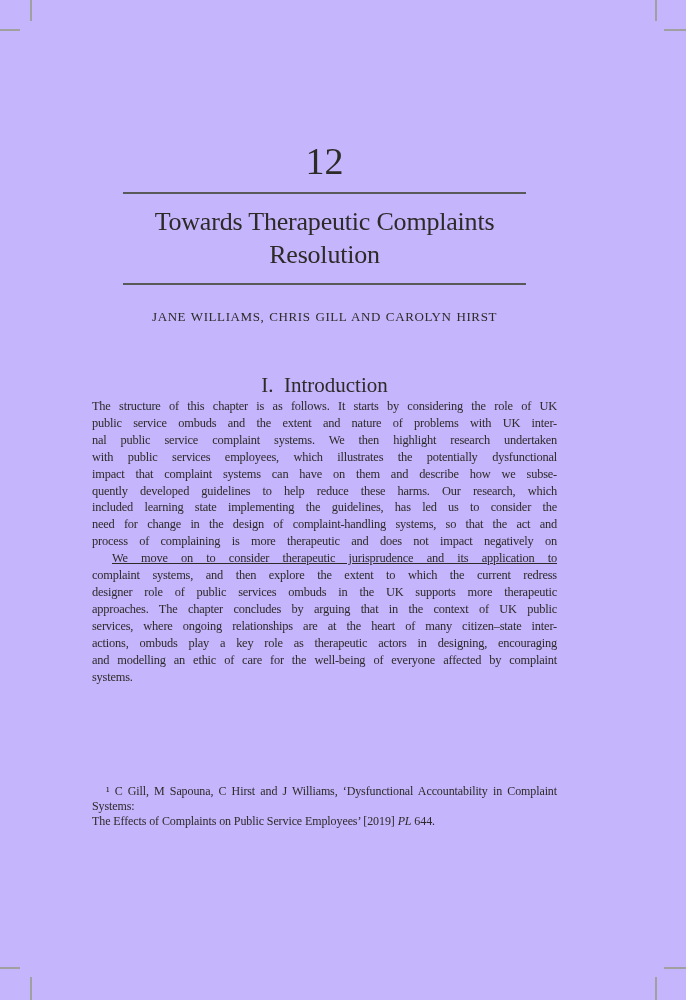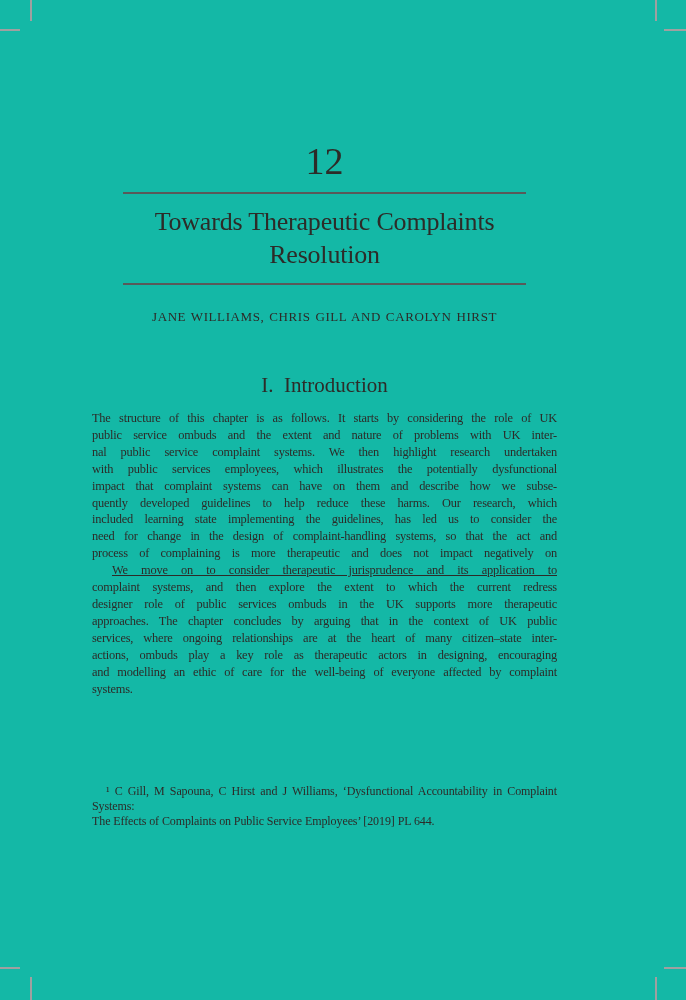--- a/index.html
+++ b/index.html
@@ -7,21 +7,21 @@
     --rule:#595959;
     --crop:#a0a0a0;
   }
   *{margin:0;padding:0;box-sizing:border-box;}
   html,body{background:#ffffff;}
   body{
     width:686px;height:1000px;overflow:hidden;position:relative;
     font-family:"Liberation Serif","DejaVu Serif",serif;
     color:var(--text);
   }
-  .page{position:absolute;left:0;top:0;width:686px;height:1000px;background:#14b8a6;}
+  .page{position:absolute;left:0;top:0;width:686px;height:1000px;background:#c4b5fd;}
 
   
   .crop{position:absolute;background:var(--crop);}
   .cm-tl-v{left:30px;top:0;width:1.5px;height:21px;}
   .cm-tl-h{left:0;top:29px;width:20px;height:1.5px;}
   .cm-tr-v{left:655px;top:0;width:1.5px;height:21px;}
   .cm-tr-h{left:664px;top:29px;width:22px;height:1.5px;}
   .cm-bl-h{left:0;top:967px;width:20px;height:1.5px;}
   .cm-bl-v{left:30px;top:977px;width:1.5px;height:23px;}
   .cm-br-h{left:664px;top:967px;width:22px;height:1.5px;}
@@ -41,39 +41,39 @@
     font-size:26px;line-height:33px;letter-spacing:-0.2px;
   }
   .authors{
     margin-top:23px;text-align:center;
     font-size:13px;line-height:18px;letter-spacing:0.6px;word-spacing:1px;
   }
   .section-heading{
     margin-top:46px;text-align:center;font-weight:400;
     font-size:21px;line-height:26px;white-space:pre;
   }
-  .body-text{margin-top:12px;font-size:12.4px;}
+  .body-text{font-size:12.4px;}
   .tline{
     text-align:justify;text-align-last:justify;
     line-height:16.9px;letter-spacing:-0.2px;word-spacing:-1.2px;
     white-space:normal;
   }
   .tline.last{text-align-last:left;}
   .tline.indent{text-indent:20px;text-decoration:underline;}
 
   .footnote{
     position:absolute;left:92px;top:784px;width:465px;
     font-size:12px;line-height:15px;
   }
   .fn-line1{
     text-align:justify;text-align-last:justify;text-indent:14px;
     letter-spacing:-0.1px;word-spacing:-0.6px;
   }
   .fn-line2{text-align:left;letter-spacing:-0.1px;}
-  .italic{}
+  .italic{font-style:italic;}
 </style>
 </head>
 <body>
 
 <div class="page">
 
   <div class="crop cm-tl-v"></div>
   <div class="crop cm-tl-h"></div>
   <div class="crop cm-tr-v"></div>
   <div class="crop cm-tr-h"></div>

